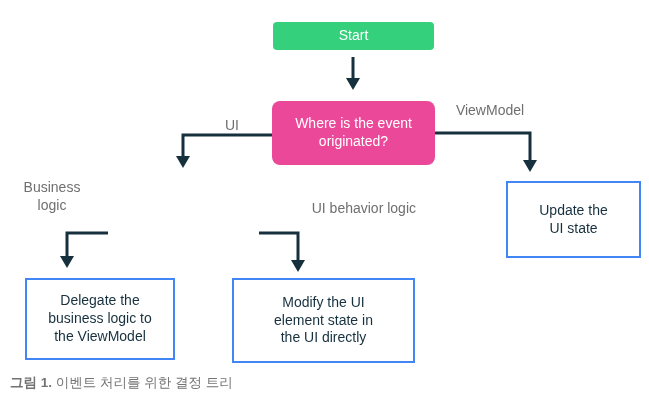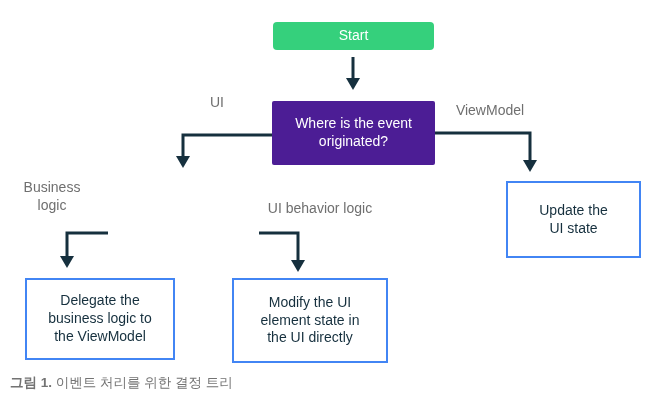--- a/index.html
+++ b/index.html
@@ -29,46 +29,46 @@
     line-height: 1.28;
   }
   .node-start {
     left: 273px; top: 22px; width: 161px; height: 28px;
     background: #35d07c;
     color: #ffffff;
     border-radius: 4px;
     font-size: 14px;
   }
   .node-dark {
-    background: #4c1d95;
+    background: #ec4899;
     color: #ffffff;
-    border-radius: 2px;
+    border-radius: 8px;
   }
   .node-origin   { left: 272px; top: 101px; width: 163px; height: 64px; }
   .node-requires { left: 108px; top: 177px; width: 150px; height: 70px; }
   .node-outline {
     background: #ffffff;
     border: 2px solid #4285f4;
     color: #16303e;
   }
   .node-update   { left: 463px; top: 181px; width: 135px; height: 77px; margin-left: 43px; }
   .node-delegate { left: 25px;  top: 278px; width: 150px; height: 82px; }
-  .node-modify   { left: 232px; top: 278px; width: 156px; height: 85px; }
+  .node-modify   { left: 232px; top: 278px; width: 183px; height: 85px; }
   .edge-label {
     position: absolute;
     color: #6f6f6f;
     font-size: 14px;
     line-height: 1.25;
     text-align: center;
     white-space: pre-line;
   }
-  .lbl-ui          { left: 195px; top: 94px; width: 44px; }
+  .lbl-ui          { left: 195px; top: 117px; width: 44px; text-align: right; }
   .lbl-viewmodel   { left: 439px; top: 102px; width: 102px; }
   .lbl-business    { left: 10px;  top: 179px; width: 84px; }
-  .lbl-ui-behavior { left: 244px; top: 200px; width: 152px; }
+  .lbl-ui-behavior { left: 264px; top: 200px; width: 152px; text-align: right; }
   .caption {
     position: absolute;
     left: 10px; top: 374px;
     font-size: 13.5px;
     color: #737373;
   }
   .caption .cap-prefix { font-weight: bold; }
   .arrow-line {
     fill: none;
     stroke: #16303e;

